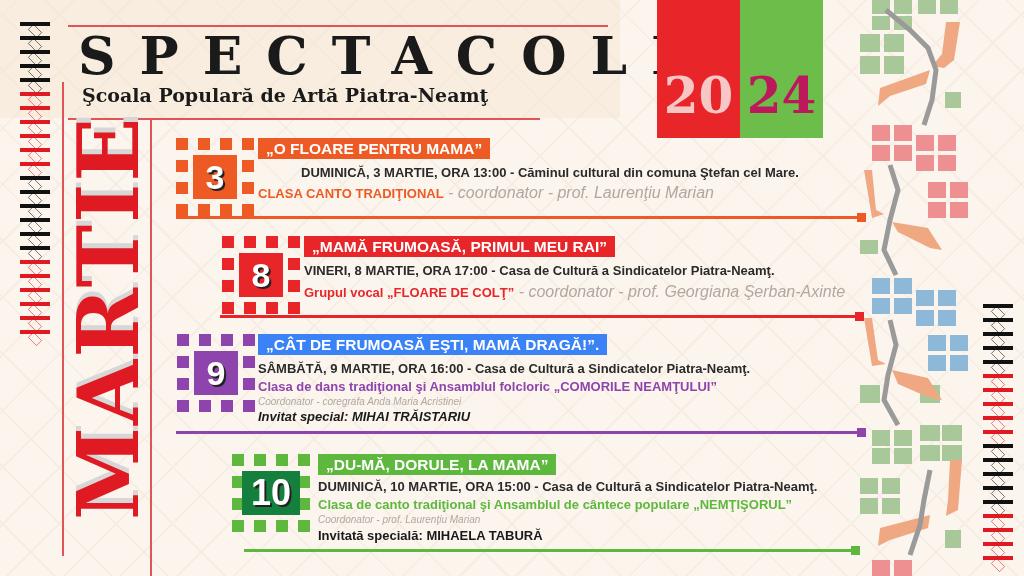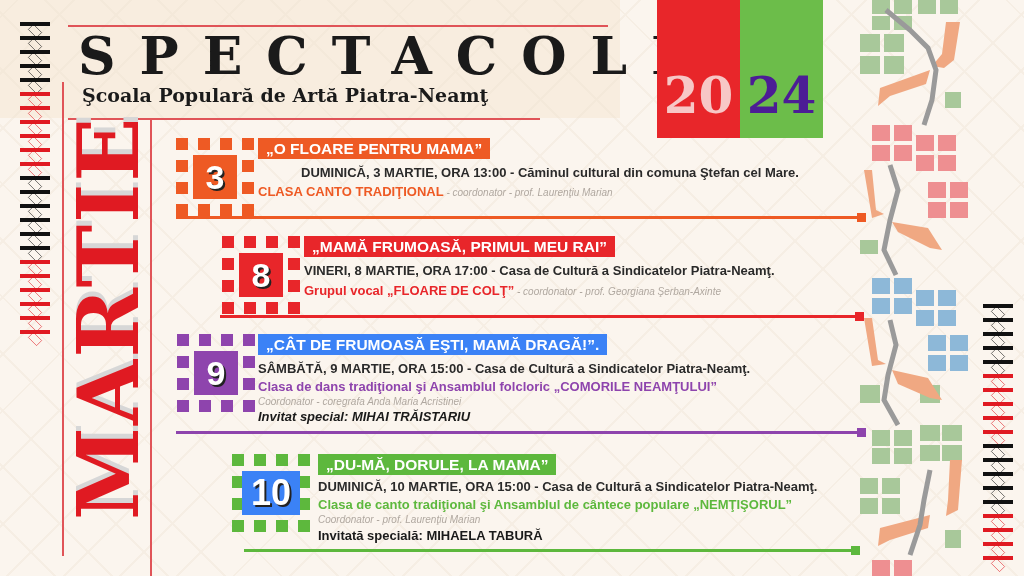--- a/index.html
+++ b/index.html
@@ -9,21 +9,21 @@
  background-image:repeating-linear-gradient(45deg,transparent 0 38px,#efe3d3 38px 40px),repeating-linear-gradient(-45deg,transparent 0 38px,#efe3d3 38px 40px);}
 
 .hline{position:absolute;height:2px;background:#e05458;}
 .vline{position:absolute;width:2px;background:#e05458;}
 .title{position:absolute;left:78px;top:28px;font-family:"DejaVu Serif",serif;font-weight:bold;font-size:52px;letter-spacing:24px;color:#1a1a1a;line-height:56px;}
 .subtitle{position:absolute;left:82px;top:84px;font-family:"DejaVu Serif",serif;font-weight:bold;font-size:19px;color:#1a1a1a;}
 .year-red{position:absolute;left:657px;top:0;width:83px;height:138px;background:#e8262a;}
 .year-green{position:absolute;left:740px;top:0;width:83px;height:138px;background:#6cbd4a;}
 .year-text{position:absolute;left:657px;top:68px;width:166px;font-family:"DejaVu Serif",serif;font-weight:bold;font-size:50px;line-height:56px;display:flex;}
 .year-text span{display:block;width:96px;text-align:center;}
-.y1{color:#f7c7c6;} .y2{color:#4c1d95;}
+.y1{color:#f7c7c6;} .y2{color:#be185d;}
 
 .month{position:absolute;left:52px;top:340px;width:360px;transform:translate(-50%,-50%) rotate(-90deg);transform-origin:center;
  font-family:"DejaVu Serif",serif;font-weight:bold;font-size:84px;color:#e01a22;text-align:center;letter-spacing:2px;
  text-shadow:5px 0 0 #d7d7d7;}
 .month-wrap{position:absolute;left:118px;top:340px;width:0;height:0;}
 
 .ladder{position:absolute;width:30px;display:flex;flex-direction:column;gap:0;}
 .rung{height:14px;position:relative;}
 .rung::before{content:"";position:absolute;left:0;right:0;top:0;height:4px;}
 .rung::after{content:"";position:absolute;left:4px;right:4px;top:2px;bottom:-2px;border:1px solid;transform:rotate(45deg) scale(.55);}
@@ -31,21 +31,21 @@
 .rung.r::before{background:#e01a22;} .rung.r::after{border-color:#e01a22;}
 
 .event{position:absolute;}
 .datebox{position:absolute;width:78px;height:78px;}
 .dot{position:absolute;width:12px;height:12px;}
 .daynum{position:absolute;left:17px;top:17px;width:44px;height:44px;color:#fff;font-weight:bold;font-size:34px;line-height:44px;text-align:center;text-shadow:2px 2px 0 #222;}
 .daynum.wide{left:10px;width:58px;font-size:36px;}
 .ev-title{position:absolute;color:#fff;font-weight:bold;font-size:15.5px;padding:1px 8px;line-height:19px;white-space:nowrap;}
 .ev-line1{position:absolute;font-weight:bold;font-size:13px;color:#2a2a2a;white-space:nowrap;}
 .ev-line2{position:absolute;font-weight:bold;font-size:13px;white-space:nowrap;}
-.ev-coord{font-style:italic;font-weight:normal;font-size:10px;color:#b0a8a0;text-align:center;}
+.ev-coord{font-style:italic;font-weight:normal;font-size:16px;color:#b0a8a0;text-align:center;}
 .ev-coord-line{position:absolute;font-style:italic;font-size:10px;color:#b0a8a0;white-space:nowrap;}
 .ev-guest{position:absolute;font-weight:bold;font-size:13px;color:#1a1a1a;white-space:nowrap;}
 .sep{position:absolute;height:3px;}
 .sep-end{position:absolute;width:9px;height:9px;}
 
 .px{position:absolute;}
 </style>
 </head>
 <body>
 
@@ -258,21 +258,21 @@
       <div class="dot" style="left:66px;top:22px;background:#8e44ad"></div>
     <div class="dot" style="left:0;top:44px;background:#8e44ad"></div>
       <div class="dot" style="left:66px;top:44px;background:#8e44ad"></div>
     <div class="dot" style="left:0;top:66px;background:#8e44ad"></div>
       <div class="dot" style="left:22px;top:66px;background:#8e44ad"></div>
       <div class="dot" style="left:44px;top:66px;background:#8e44ad"></div>
       <div class="dot" style="left:66px;top:66px;background:#8e44ad"></div>
     <div class="daynum" style="background:#8e44ad">9</div>
   </div>
   <div class="ev-title" style="left:258px;top:334px;background:#3b82f6">„CÂT DE FRUMOASĂ EŞTI, MAMĂ DRAGĂ!”.</div>
-  <div class="ev-line1" style="left:258px;top:361px;">SÂMBĂTĂ, 9 MARTIE, ORA 15:00 - Casa de Cultură a Sindicatelor Piatra-Neamţ.</div>
+  <div class="ev-line1" style="left:258px;top:361px;">SÂMBĂTĂ, 9 MARTIE, ORA 16:00 - Casa de Cultură a Sindicatelor Piatra-Neamţ.</div>
   <div class="ev-line2" style="left:258px;top:379px;color:#8e44ad">Clasa de dans tradiţional  şi Ansamblul folcloric „COMORILE NEAMŢULUI”</div>
   <div class="ev-coord-line" style="left:258px;top:396px;">Coordonator - coregrafa Anda Maria Acristinei</div>
   <div class="ev-guest" style="left:258px;top:409px;font-style:italic;">Invitat  special: MIHAI TRĂISTARIU</div>
   <div class="sep" style="left:176px;top:431px;width:686px;background:#8e44ad"></div>
   <div class="sep-end" style="left:857px;top:428px;background:#8e44ad"></div>
 </div>
 
 <div class="event">
   <div class="datebox" style="left:232px;top:454px;">
     <div class="dot" style="left:0;top:0;background:#5db83d"></div>
@@ -280,21 +280,21 @@
       <div class="dot" style="left:44px;top:0;background:#5db83d"></div>
       <div class="dot" style="left:66px;top:0;background:#5db83d"></div>
     <div class="dot" style="left:0;top:22px;background:#5db83d"></div>
       <div class="dot" style="left:66px;top:22px;background:#5db83d"></div>
     <div class="dot" style="left:0;top:44px;background:#5db83d"></div>
       <div class="dot" style="left:66px;top:44px;background:#5db83d"></div>
     <div class="dot" style="left:0;top:66px;background:#5db83d"></div>
       <div class="dot" style="left:22px;top:66px;background:#5db83d"></div>
       <div class="dot" style="left:44px;top:66px;background:#5db83d"></div>
       <div class="dot" style="left:66px;top:66px;background:#5db83d"></div>
-    <div class="daynum wide" style="background:#3b82f6">10</div>
+    <div class="daynum wide" style="background:#15803d">10</div>
   </div>
   <div class="ev-title" style="left:318px;top:454px;background:#5db83d">„DU-MĂ, DORULE, LA MAMA”</div>
   <div class="ev-line1" style="left:318px;top:479px;">DUMINICĂ, 10 MARTIE, ORA 15:00 -  Casa de Cultură a Sindicatelor Piatra-Neamţ.</div>
   <div class="ev-line2" style="left:318px;top:497px;color:#5db83d">Clasa de canto tradiţional  şi Ansamblul de cântece populare „NEMŢIŞORUL”</div>
   <div class="ev-coord-line" style="left:318px;top:514px;">Coordonator - prof. Laurenţiu Marian</div>
   <div class="ev-guest" style="left:318px;top:528px;">Invitată  specială: MIHAELA TABURĂ</div>
   <div class="sep" style="left:244px;top:549px;width:612px;background:#5db83d"></div>
   <div class="sep-end" style="left:851px;top:546px;background:#5db83d"></div>
 </div>
 

